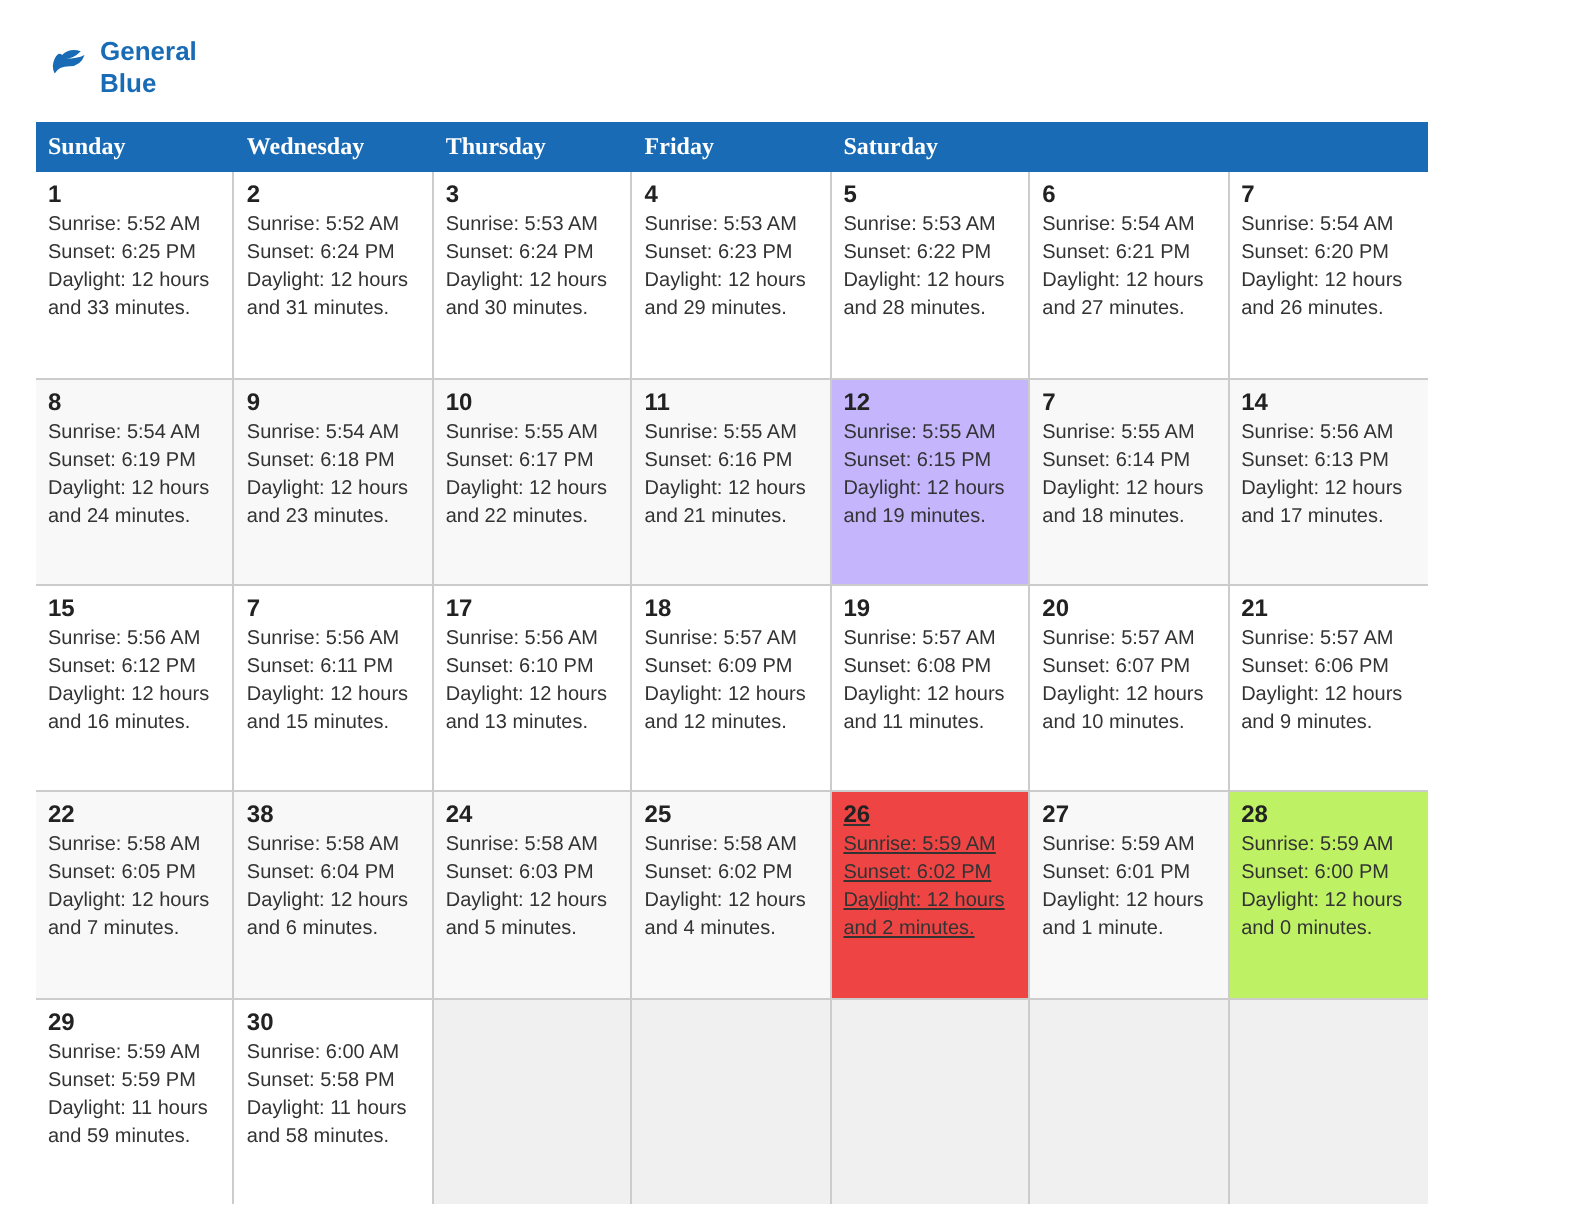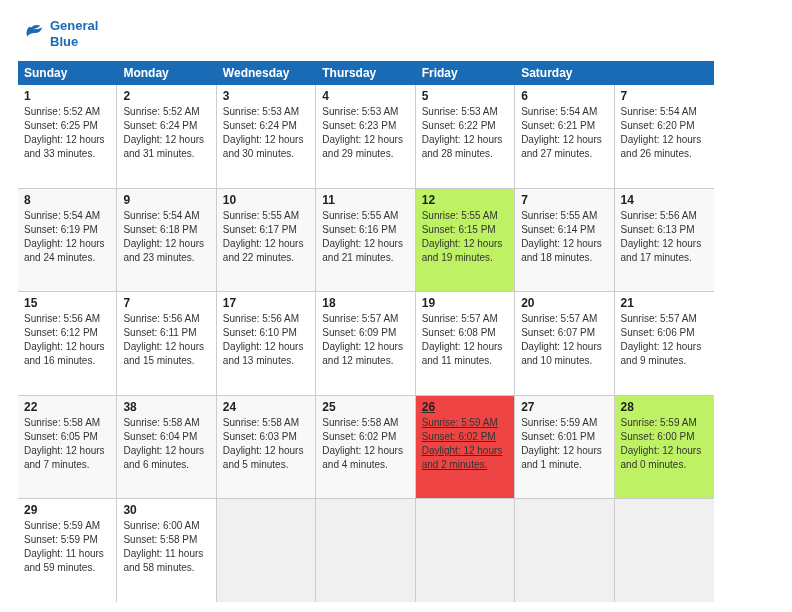--- a/index.html
+++ b/index.html
@@ -56,20 +56,21 @@
     }
     .calendar {
       flex: 1;
       display: flex;
       flex-direction: column;
     }
     .cal-header {
       display: grid;
       grid-template-columns: repeat(7, 1fr);
       background: #1a6bb5;
+      font-family: Liberation Serif, serif;
     }
     .cal-header-cell {
       color: #fff;
       font-size: 12px;
       font-weight: bold;
       padding: 5px 6px;
       text-align: left;
     }
     .cal-body {
       display: flex;
@@ -129,21 +130,20 @@
     </div>
     <div class="title-block">
       <div class="month-title"></div>
       <div class="location"></div>
     </div>
   </div>
 
   <div class="calendar">
     <div class="cal-header">
     <div class="cal-header-cell">Sunday</div>
-        <div class="cal-header-cell">Monday</div>
         <div class="cal-header-cell">Wednesday</div>
         <div class="cal-header-cell">Thursday</div>
         <div class="cal-header-cell">Friday</div>
         <div class="cal-header-cell">Saturday</div>
       </div>
     <div class="cal-body">
     <div class="cal-row">
           <div class="cal-cell">
             <span class="day-num">1</span>
             <div class="cell-text">Sunrise: 5:52 AM<br>Sunset: 6:25 PM<br>Daylight: 12 hours<br>and 33 minutes.</div>
@@ -183,21 +183,21 @@
             <div class="cell-text">Sunrise: 5:54 AM<br>Sunset: 6:18 PM<br>Daylight: 12 hours<br>and 23 minutes.</div>
           </div>
           <div class="cal-cell" style="background: rgb(248, 248, 248);">
             <span class="day-num">10</span>
             <div class="cell-text">Sunrise: 5:55 AM<br>Sunset: 6:17 PM<br>Daylight: 12 hours<br>and 22 minutes.</div>
           </div>
           <div class="cal-cell" style="background: rgb(248, 248, 248);">
             <span class="day-num">11</span>
             <div class="cell-text">Sunrise: 5:55 AM<br>Sunset: 6:16 PM<br>Daylight: 12 hours<br>and 21 minutes.</div>
           </div>
-          <div class="cal-cell" style="background: #bef264;">
+          <div class="cal-cell" style="background: #c4b5fd;">
             <span class="day-num">12</span>
             <div class="cell-text">Sunrise: 5:55 AM<br>Sunset: 6:15 PM<br>Daylight: 12 hours<br>and 19 minutes.</div>
           </div>
           <div class="cal-cell" style="background: rgb(248, 248, 248);">
             <span class="day-num">7</span>
             <div class="cell-text">Sunrise: 5:55 AM<br>Sunset: 6:14 PM<br>Daylight: 12 hours<br>and 18 minutes.</div>
           </div>
           <div class="cal-cell" style="background: rgb(248, 248, 248);">
             <span class="day-num">14</span>
             <div class="cell-text">Sunrise: 5:56 AM<br>Sunset: 6:13 PM<br>Daylight: 12 hours<br>and 17 minutes.</div>

